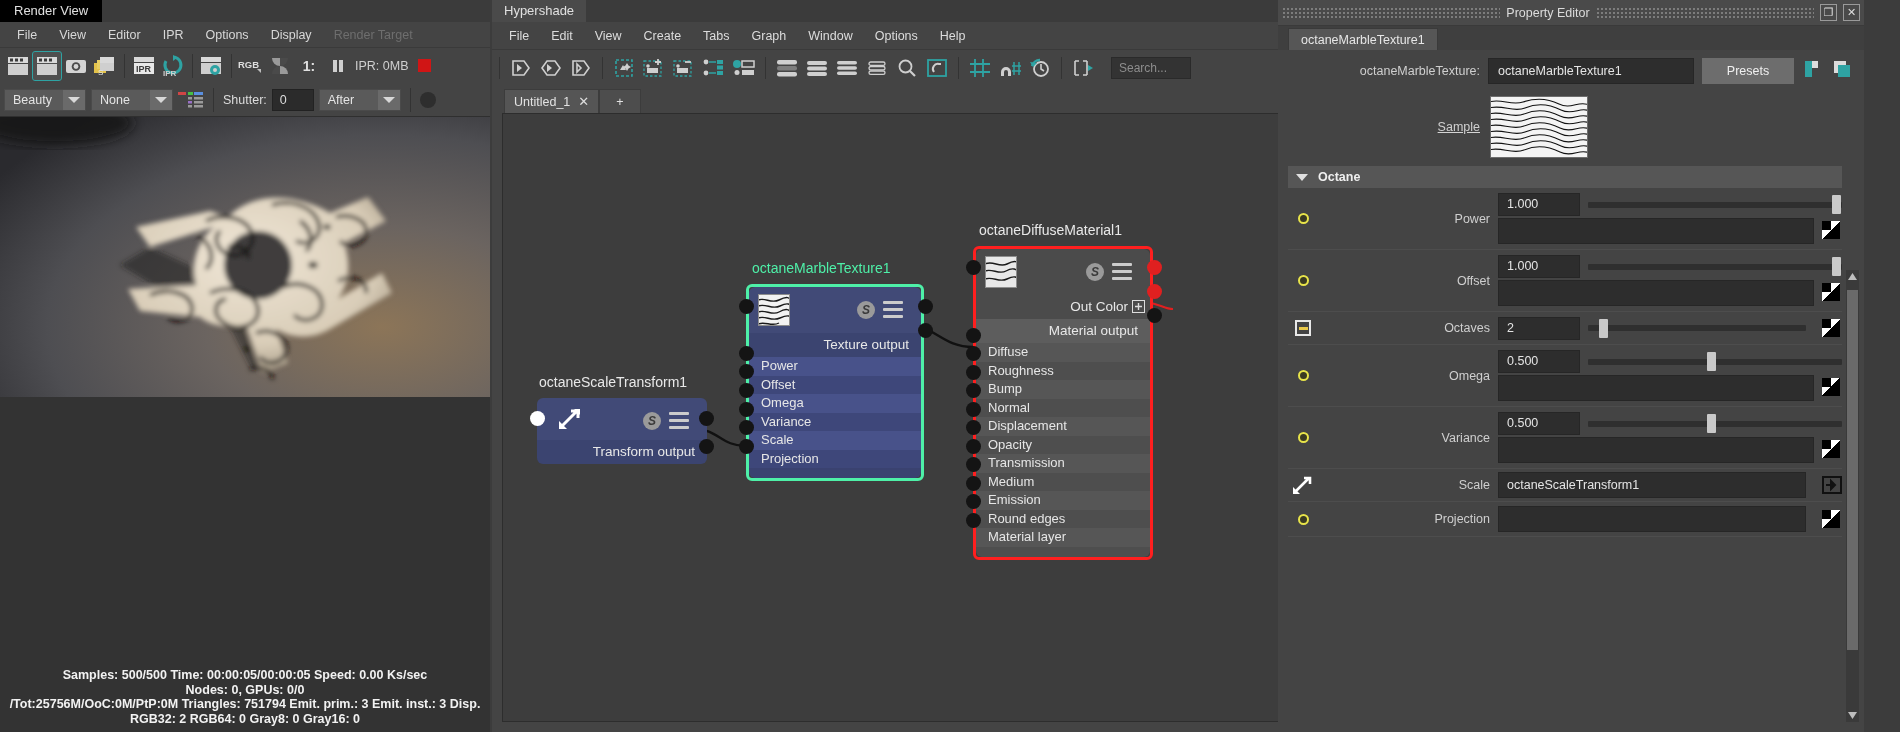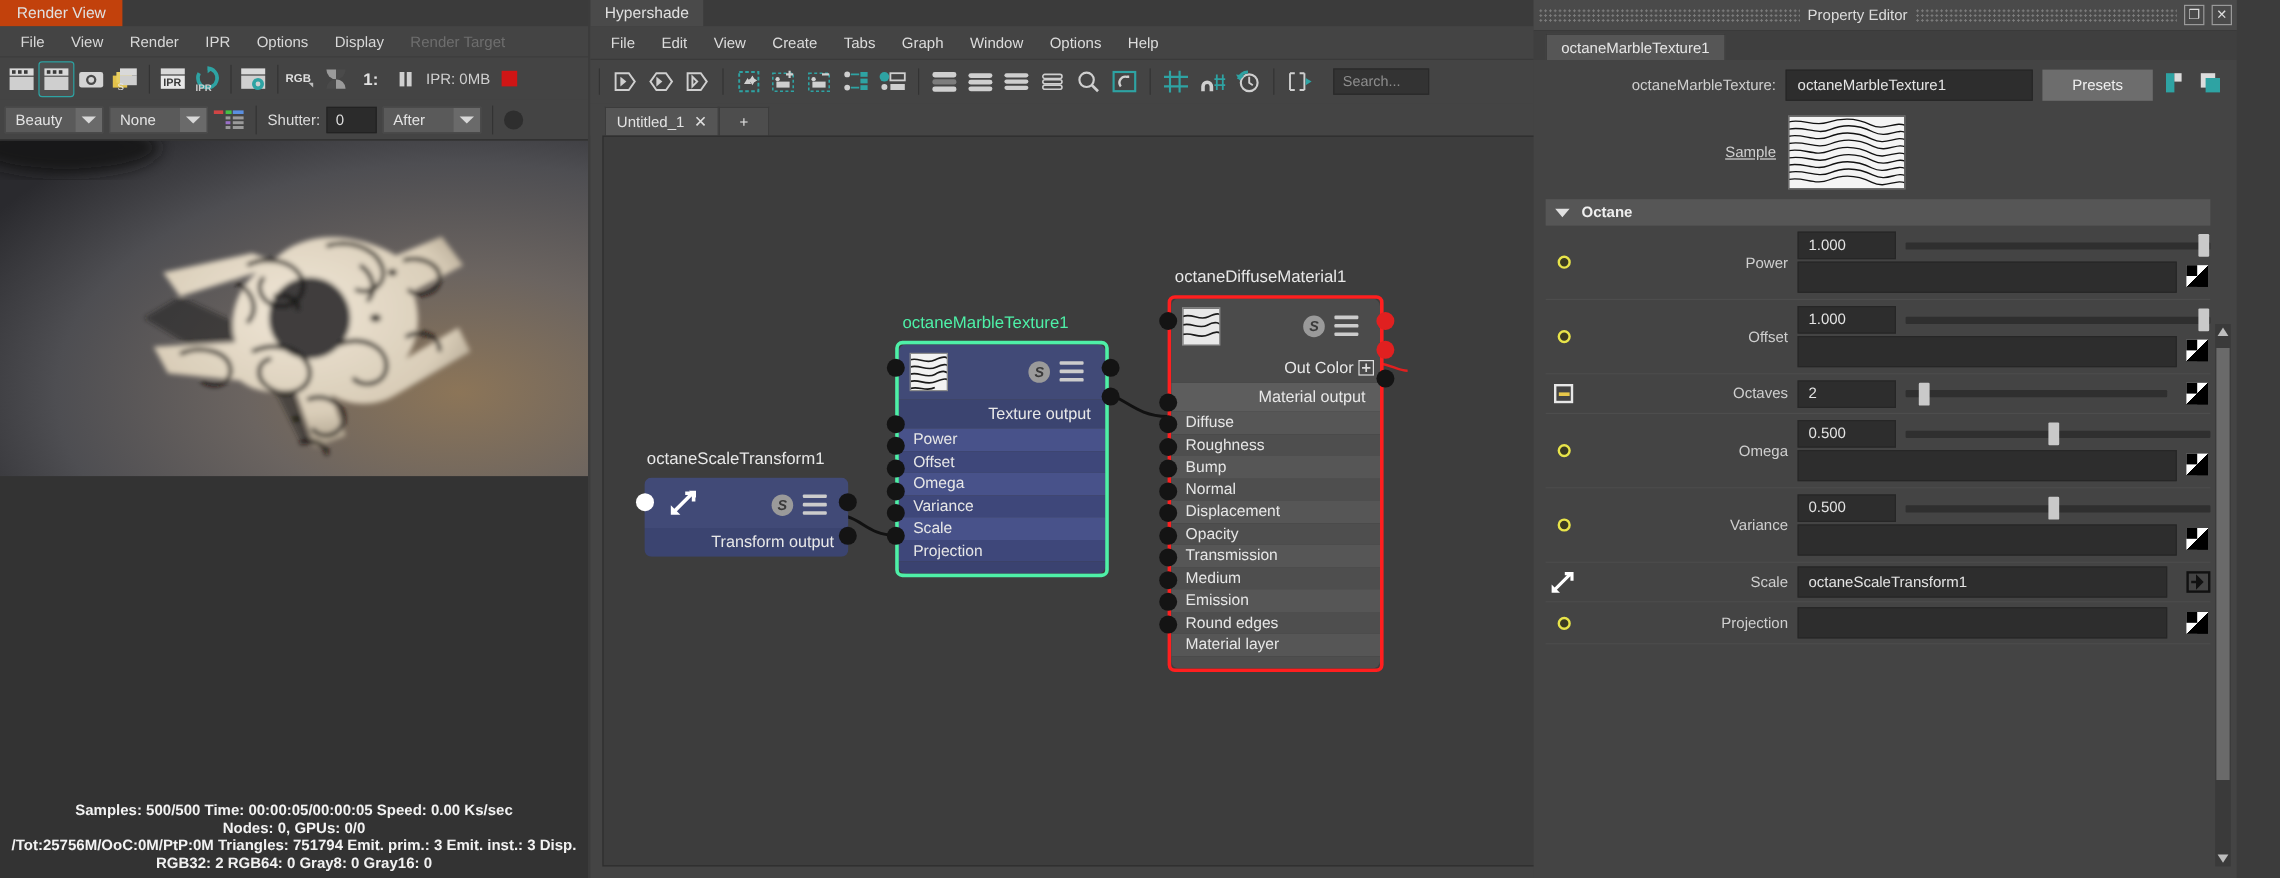--- a/index.html
+++ b/index.html
@@ -4,21 +4,21 @@
 <style>
   * { box-sizing: border-box; margin:0; padding:0; }
   html,body { width:1900px; height:732px; overflow:hidden; background:#3c3c3c;
               font-family:"Liberation Sans", sans-serif; color:#d4d4d4; }
   .app { position:relative; width:1900px; height:732px; }
 
   
   .renderview { position:absolute; left:0; top:0; width:490px; height:732px;
                 background:#444; display:flex; flex-direction:column; }
   .rv-titlebar { height:22px; background:#3b3b3b; display:flex; align-items:center; }
-  .rv-titlebar .ttl { font-size:13px; color:#e0e0e0; padding:0 14px; background:#c2410c;
+  .rv-titlebar .ttl { font-size:13px; color:#e0e0e0; padding:0 14px; background:#000000;
                       height:22px; line-height:22px; }
   .rv-menubar { height:26px; background:#444; display:flex; align-items:center;
                 padding-left:6px; border-bottom:1px solid #3a3a3a; }
   .rv-menubar span { font-size:12.5px; padding:0 11px; color:#d8d8d8; line-height:26px; cursor:default;}
   .rv-menubar span.disabled { color:#6e6e6e; }
   .rv-toolbar { height:35px; background:#444; display:flex; align-items:center; padding-left:4px; gap:1px;}
   .tb-btn { width:28px; height:28px; display:flex; align-items:center; justify-content:center;
             border-radius:2px; position:relative; }
   .tb-btn.sel { outline:1px solid #2ea3a3; background:#4f4f4f; }
   .tb-sep { width:1px; height:24px; background:#333; margin:0 4px; }
@@ -142,21 +142,21 @@
 <div class="app">
 
   <div class="renderview">
     <div class="rv-titlebar">
       <div class="ttl">Render View</div>
     </div>
 
     <div class="rv-menubar">
       <span>File</span>
       <span>View</span>
-      <span>Render</span>
+      <span>Editor</span>
       <span>IPR</span>
       <span>Options</span>
       <span>Display</span>
       <span class="disabled">Render Target</span>
     </div>
 
     <div class="rv-toolbar">
       <div class="tb-btn">
         <svg width="22" height="20" viewBox="0 0 22 20">
             <rect x="1" y="1" width="20" height="6" fill="#d9d9d9"></rect>

